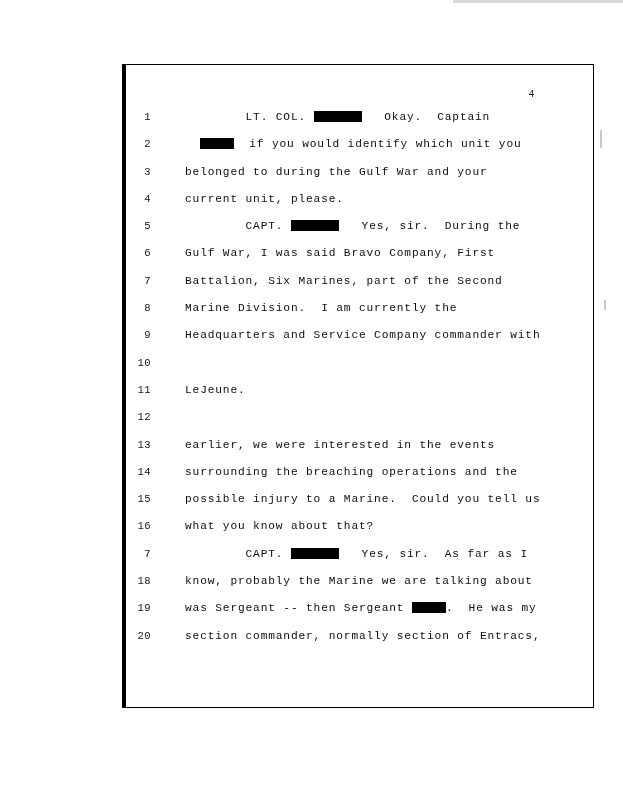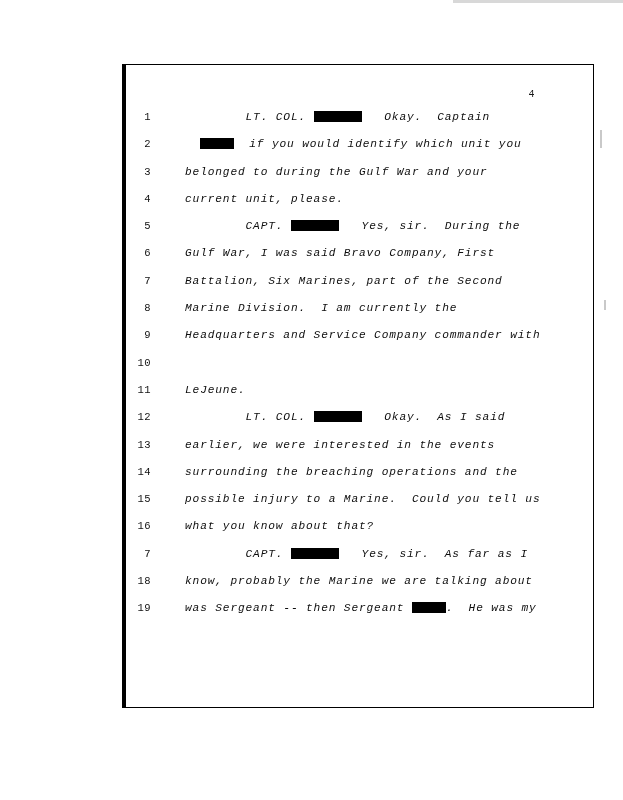--- a/index.html
+++ b/index.html
@@ -78,21 +78,20 @@
     letter-spacing: 0.5px;
   }
   .line-text {
     flex: 1 1 auto;
     padding-left: 20px;
     font-size: 11.2px;
     letter-spacing: 0.85px;
     color: #0d0d0d;
     white-space: pre;
     overflow: hidden;
-    font-style: italic;
   }
   .redaction {
     display: inline-block;
     background: #000000;
     vertical-align: middle;
     position: relative;
     top: -1px;
     height: 12px;
   }
   .r-sm { width: 34px; }
@@ -165,21 +164,20 @@
         </div>
         <div class="line">
           <div class="line-no">10</div>
         </div>
         <div class="line">
           <div class="line-no">11</div>
           <div class="line-text"><span>LeJeune.</span></div>
         </div>
         <div class="line">
           <div class="line-no">12</div>
-          <div class="line-text"><span>        LT. COL. </span><span class="redaction r-md"></span><span>   Okay.  As I said</span></div>
         </div>
         <div class="line">
           <div class="line-no">13</div>
           <div class="line-text"><span>earlier, we were interested in the events</span></div>
         </div>
         <div class="line">
           <div class="line-no">14</div>
           <div class="line-text"><span>surrounding the breaching operations and the</span></div>
         </div>
         <div class="line">
@@ -195,17 +193,21 @@
           <div class="line-text"><span>        CAPT. </span><span class="redaction r-md"></span><span>   Yes, sir.  As far as I</span></div>
         </div>
         <div class="line">
           <div class="line-no">18</div>
           <div class="line-text"><span>know, probably the Marine we are talking about</span></div>
         </div>
         <div class="line">
           <div class="line-no">19</div>
           <div class="line-text"><span>was Sergeant -- then Sergeant </span><span class="redaction r-sm"></span><span>.  He was my</span></div>
         </div>
+        <div class="line">
+          <div class="line-no">20</div>
+          <div class="line-text"><span>section commander, normally section of Entracs,</span></div>
+        </div>
       </div>
   </div>
 
   <div class="rule-vertical"></div>
 </div>
 
 </body></html>

